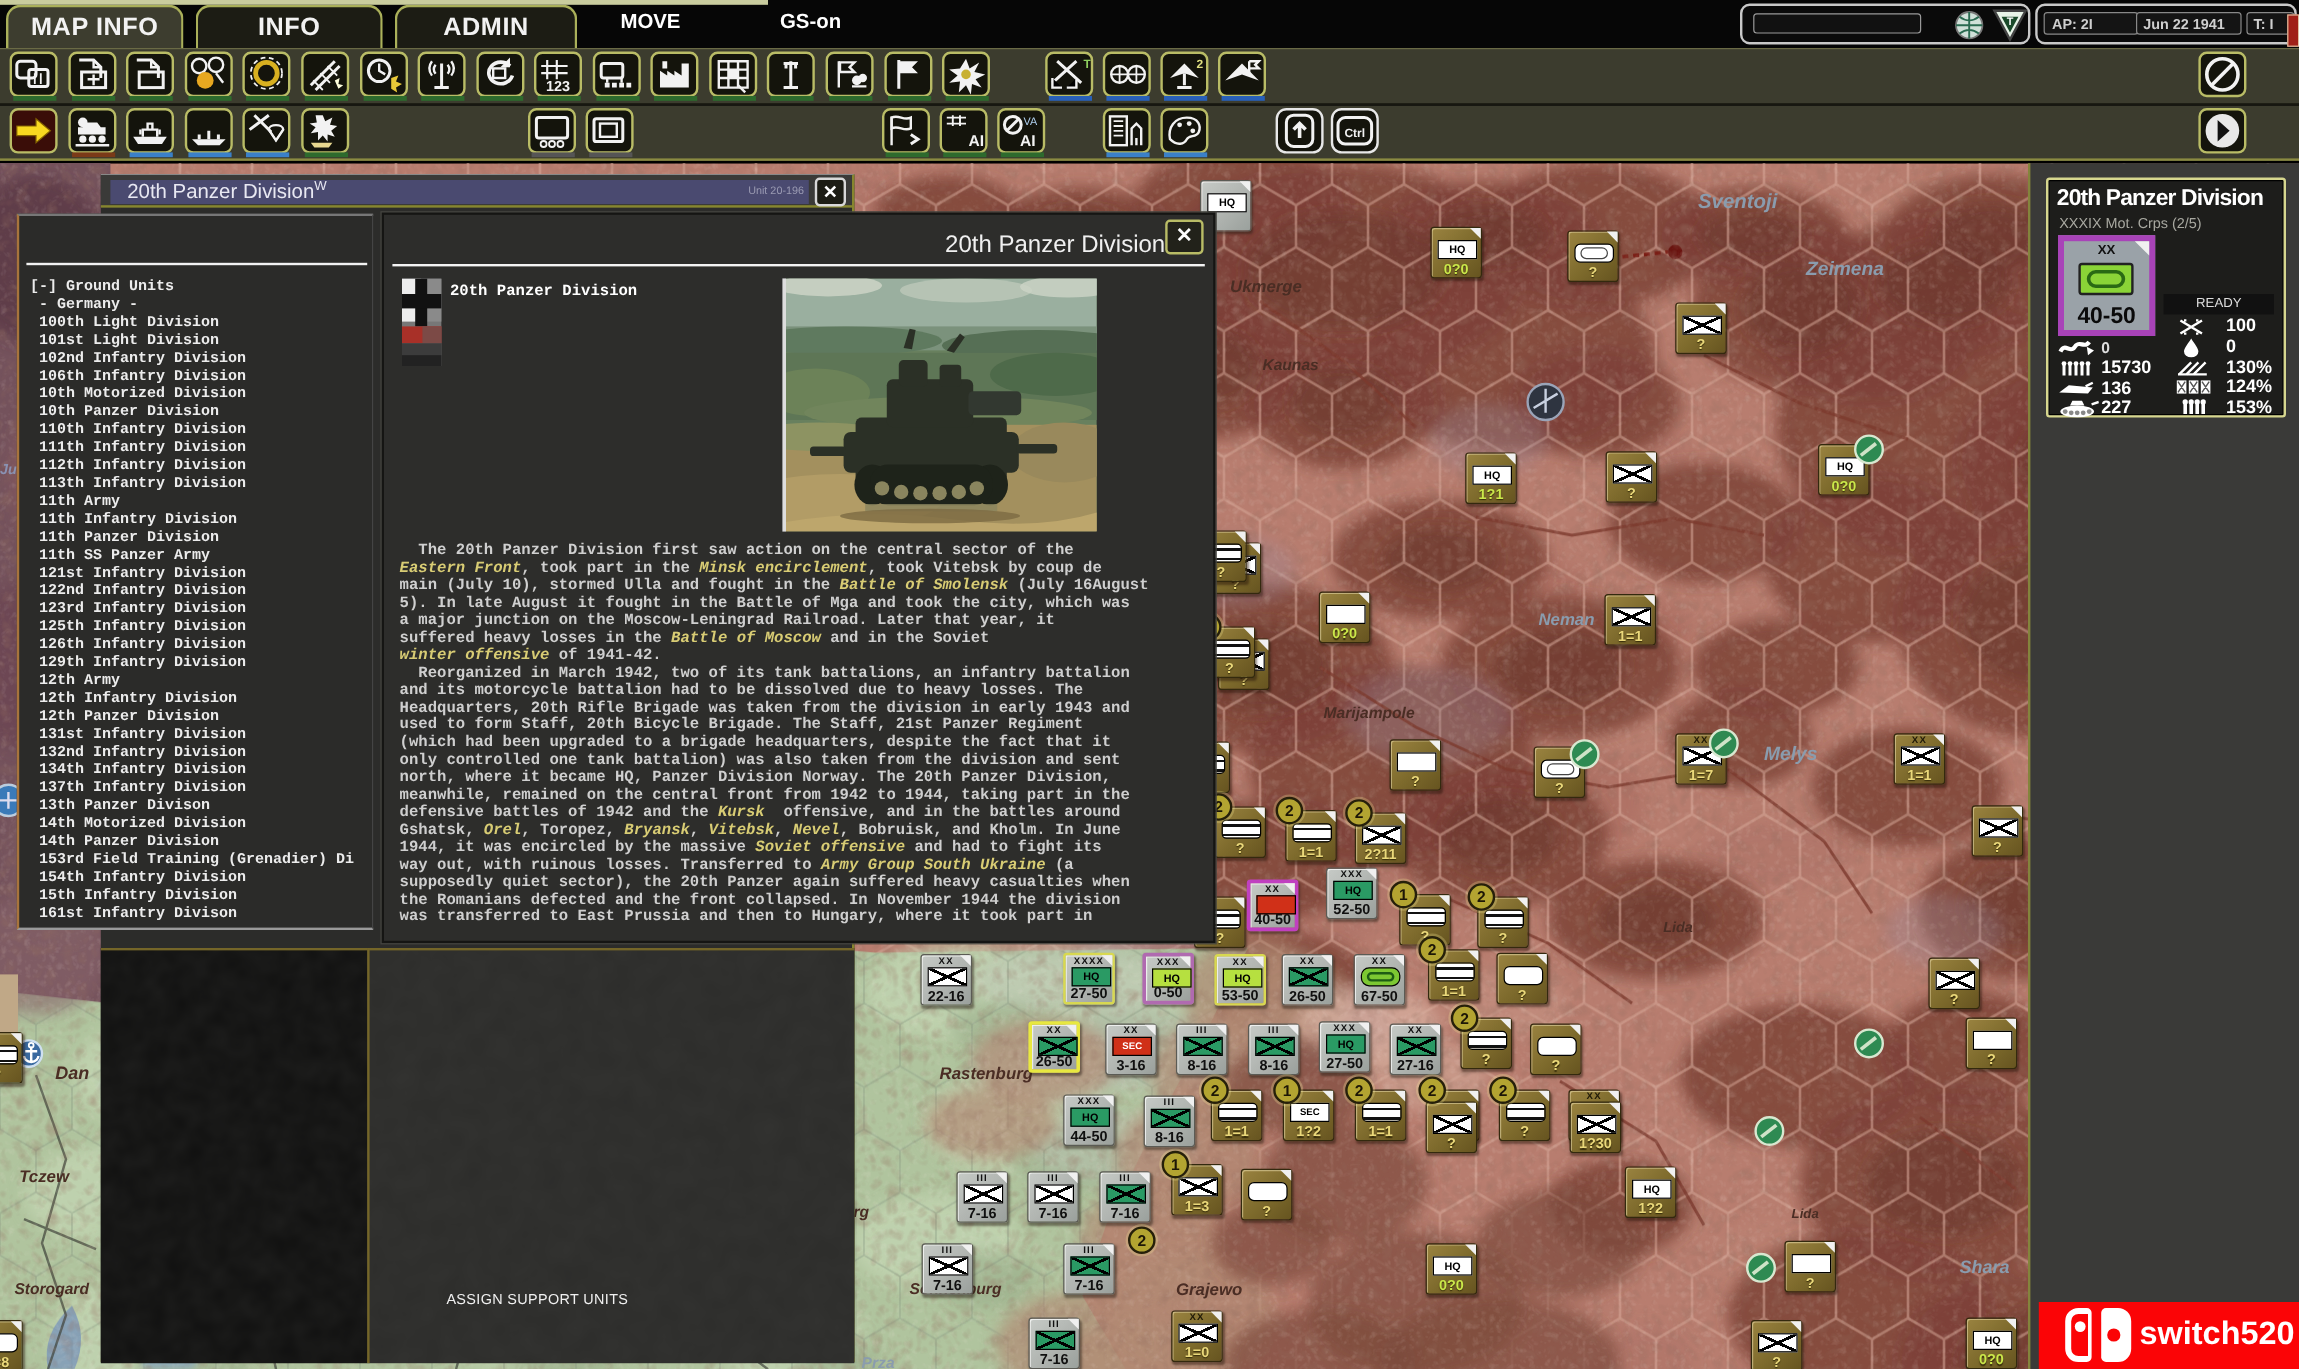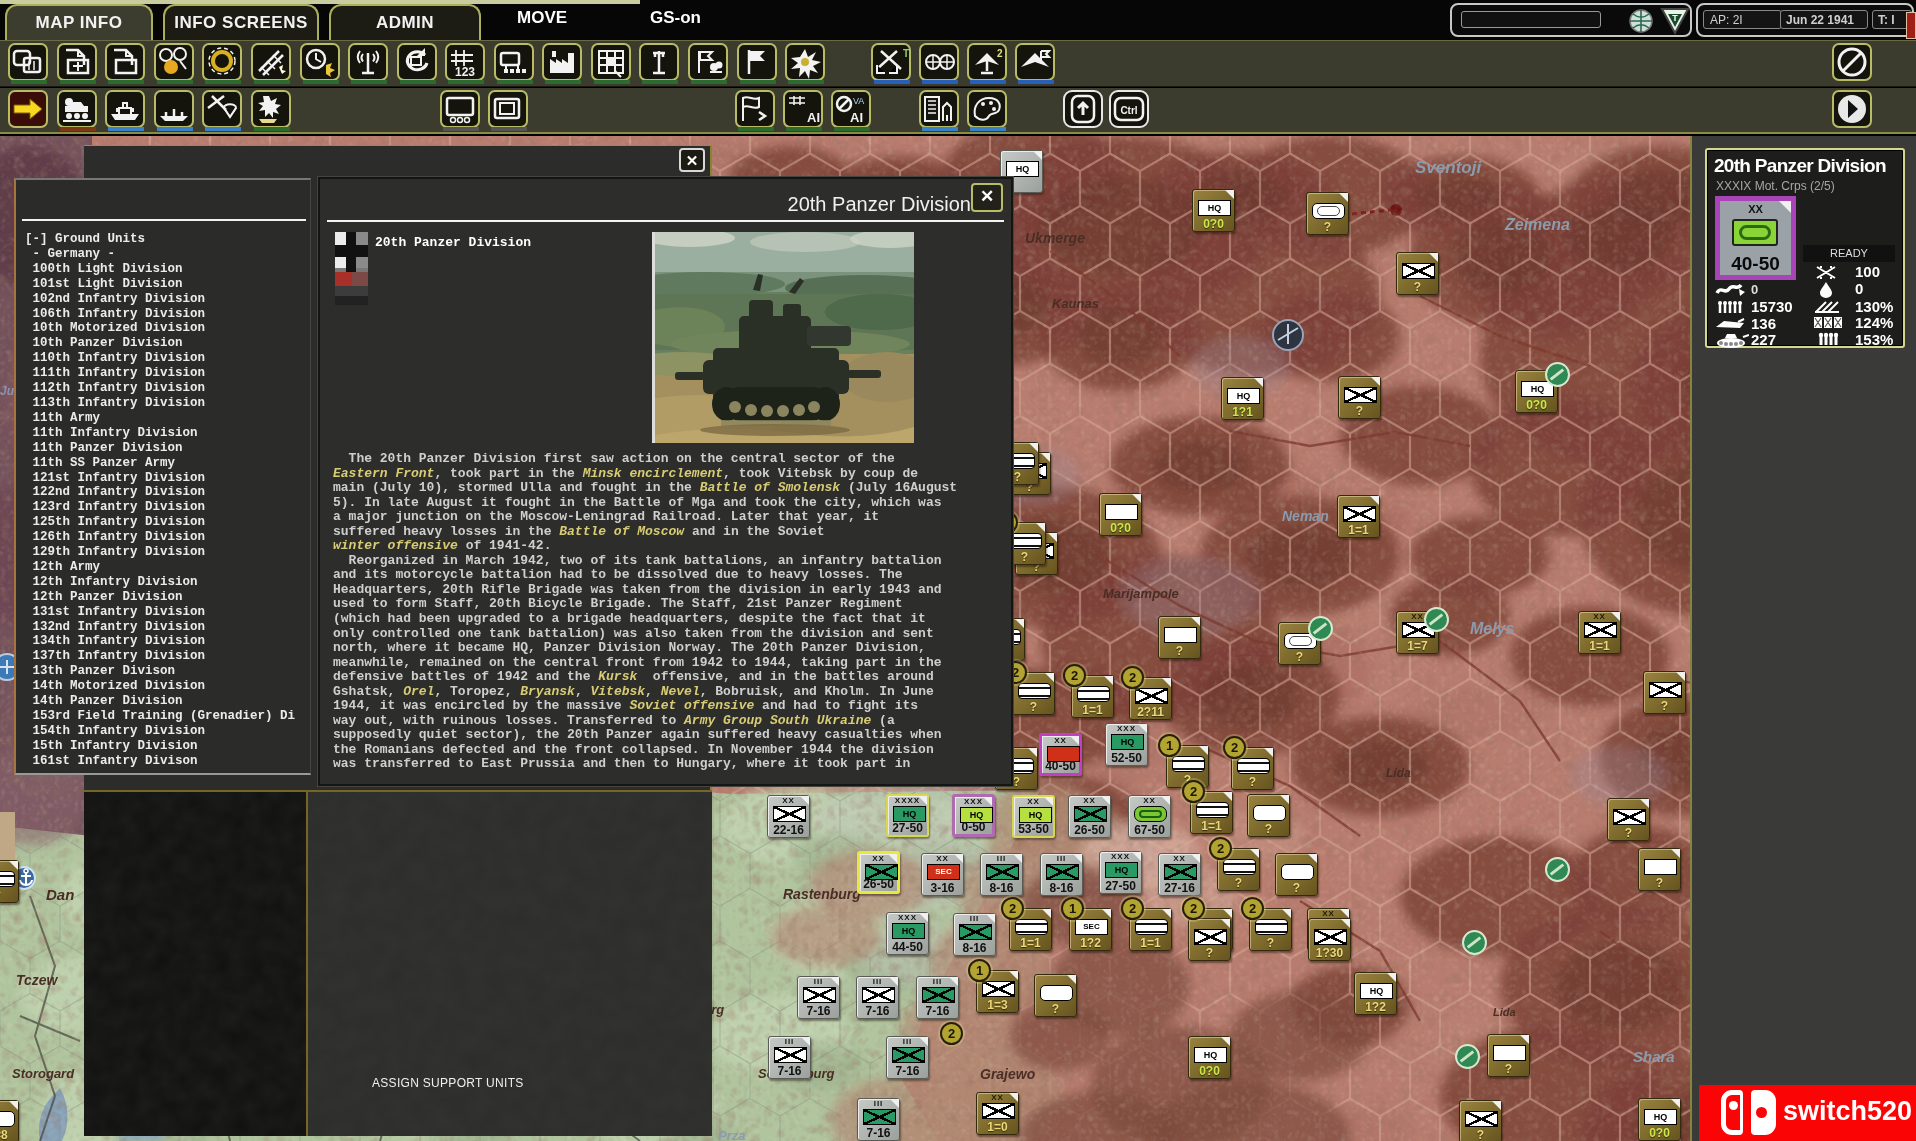--- a/index.html
+++ b/index.html
@@ -1,21 +1,21 @@
 <!DOCTYPE html>
 <html><head><meta charset="utf-8">
 <style>
 html,body{margin:0;padding:0;background:#000;width:1916px;height:1141px;overflow:hidden;
  font-family:"Liberation Sans",sans-serif;}
 *{box-sizing:border-box;}
 .abs{position:absolute;}
 
 #tabbar{position:absolute;left:0;top:0;width:1916px;height:40px;background:#060606;}
 .tab{position:absolute;top:4px;height:36px;border:2px solid #aab05a;border-bottom:none;
- border-radius:12px 12px 0 0;background:#1c1c14;color:#f2f2f2;font-weight:bold;font-size:17px;
+ border-radius:12px 12px 0 0;background:#1c1c14;color:#f2f2f2;font-weight:bold;font-size:21px;
  text-align:center;line-height:34px;letter-spacing:.5px;}
 .tab.active{background:#3d3d2f;}
 .plaintab{position:absolute;top:8px;color:#fff;font-weight:bold;font-size:17px;}
 
 #tb1{position:absolute;left:0;top:40px;width:1916px;height:47px;background:#3c3c2e;border-top:1px solid #6a6a45;border-bottom:1px solid #181810;}
 #tb2{position:absolute;left:0;top:88px;width:1916px;height:46px;background:#3c3c2e;border-bottom:2px solid #8b8b42;}
 .btn{position:absolute;width:40px;height:38px;border:2px solid #b9bc66;border-radius:7px;
  background:#14140c;color:#fff;}
 .btn svg{position:absolute;left:0;top:0;}
 .strip{position:absolute;left:1px;bottom:-5px;width:36px;height:4px;}
@@ -114,21 +114,21 @@
 <svg class="abs" style="left:1628px;top:8px;" width="26" height="26">
       <circle cx="13" cy="13" r="11" fill="#cfe0d8" stroke="#777" stroke-width="1.5"></circle>
       <path d="M2 13h22M13 2v22M5 6c5 4 11 4 16 0M5 20c5-4 11-4 16 0" stroke="#2a6a50" stroke-width="1.6" fill="none"></path>
     </svg>
 <svg class="abs" style="left:1660px;top:7px;" width="30" height="28">
       <path d="M2 2h26L15 26z" fill="#e8f4e8" stroke="#444" stroke-width="2"></path>
       <path d="M8 7h14L15 20z" fill="#1a4a2a"></path>
       <text x="15" y="14" font-size="9" fill="#fff" text-anchor="middle" font-weight="bold">T</text>
     </svg>
 <div style="position:absolute;left:1696px;top:3px;width:218px;height:34px;border:2px solid #c8c8c8;border-radius:8px;background:#0a0a0a;"></div>
-<div style="position:absolute;left:1703px;top:10px;width:79px;height:19px;background:#141414;border:1px solid #888;border-radius:3px;color:#cfcfcf;font-size:12px;font-weight:normal;padding:2px 0 0 6px;">AP: 2I</div>
+<div style="position:absolute;left:1703px;top:10px;width:79px;height:19px;background:#141414;border:1px solid #888;border-radius:3px;color:#cfcfcf;font-size:12px;font-weight:bold;padding:2px 0 0 6px;">AP: 2I</div>
 <div style="position:absolute;left:1780px;top:10px;width:88px;height:19px;background:#141414;border:1px solid #888;border-radius:3px;color:#cfcfcf;font-size:12px;font-weight:bold;padding:2px 0 0 5px;">Jun 22 1941</div>
 <div style="position:absolute;left:1872px;top:10px;width:40px;height:19px;background:#141414;border:1px solid #888;border-radius:3px;color:#cfcfcf;font-size:12px;font-weight:bold;padding:2px 0 0 5px;">T: I</div>
 <div style="position:absolute;left:1906px;top:12px;width:10px;height:27px;background:#a02018;border:1px solid #e0c0a0;"></div>
 </div>
 <div id="tb1">
 <div class="btn" style="left:8px;top:2px;">
       <svg width="36" height="34" viewBox="0 0 36 34">
         <rect x="4" y="6" width="16" height="14" rx="3" fill="none" stroke="#f2f2f2" stroke-width="2.5"></rect>
         <rect x="14" y="13" width="16" height="14" rx="2" fill="none" stroke="#f2f2f2" stroke-width="2.5"></rect>
         <path d="M19 16v9M24 16v9" stroke="#f2f2f2" stroke-width="1.5"></path>
@@ -1223,20 +1223,25 @@
         <i></i>
       </div>
       <div class="jr">
         <i></i>
       </div>
   <div class="tx">switch520</div>
  </div>
 </div>
 
 <div id="winA">
+ <div id="titleA">
+      <div class="strip2"></div>
+      <div class="t">20th Panzer Division<span style="font-size:11px;vertical-align:super;">W</span></div>
+ <div class="u">Unit 20-196</div>
+    </div>
  <div class="xbtn" style="right:5px;top:2px;">✕</div>
  <div id="lowL">
       <svg width="222" height="344" style="position:absolute;left:0;top:0;">
         <filter id="nL">
           <feTurbulence type="fractalNoise" baseFrequency="0.055" numOctaves="2"></feTurbulence>
           <feColorMatrix type="matrix" values="0 0 0 0 0 0 0 0 0 0 0 0 0 0 0 0.9 0 0 0 0"></feColorMatrix>
         </filter>
         <rect width="222" height="344" filter="url(#nL)" opacity="0.5" fill="#000"></rect>
       </svg>
     </div>

